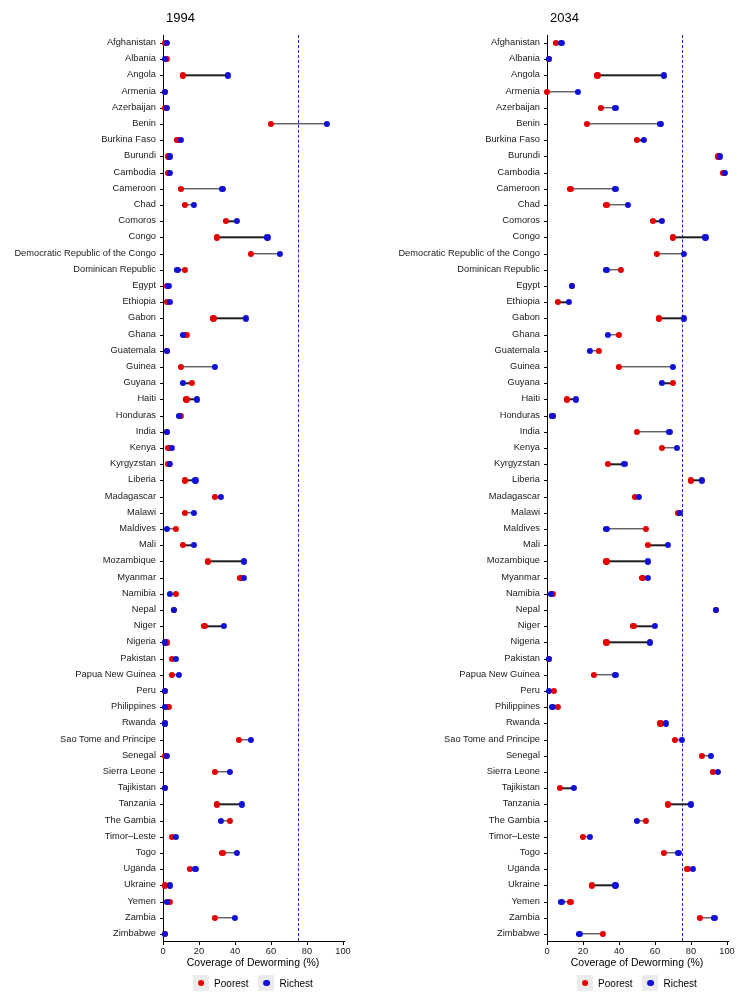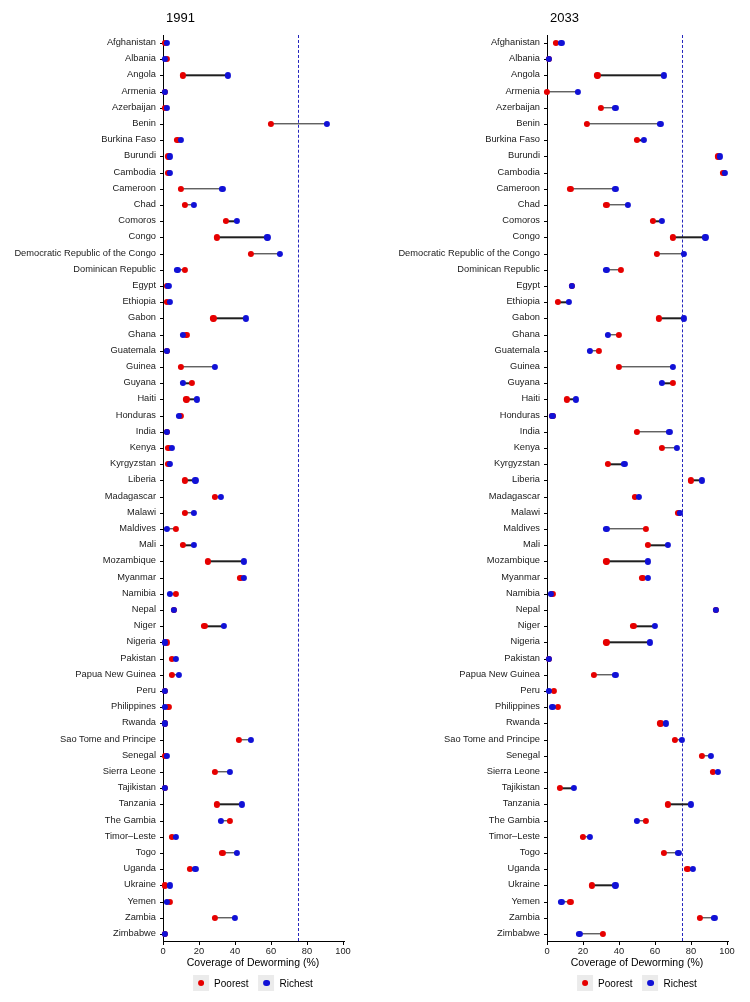--- a/index.html
+++ b/index.html
@@ -35,22 +35,22 @@
   .legend-key{
     width:16px;height:16px;background:#ebebeb;display:flex;
     align-items:center;justify-content:center;
   }
   .legend-dot{width:6.2px;height:6.2px;border-radius:50%;}
   .legend-label{font-size:10px;color:#000;}
 </style>
 </head>
 <body>
 
-<div class="panel-title" style="left:166px;top:10px;">1991</div>
-<div class="panel-title" style="left:550px;top:10px;">2033</div>
+<div class="panel-title" style="left:166px;top:10px;">1994</div>
+<div class="panel-title" style="left:550px;top:10px;">2034</div>
 
 <div id="plot-0"></div>
 <div id="plot-1"></div>
 
 <div class="axis-title" style="left:253px;top:956px;">Coverage of Deworming (%)</div>
 <div class="axis-title" style="left:637px;top:956px;">Coverage of Deworming (%)</div>
 
 <div class="legend" style="left:253px;top:975px;">
   <div class="legend-item">
     <span class="legend-key">

